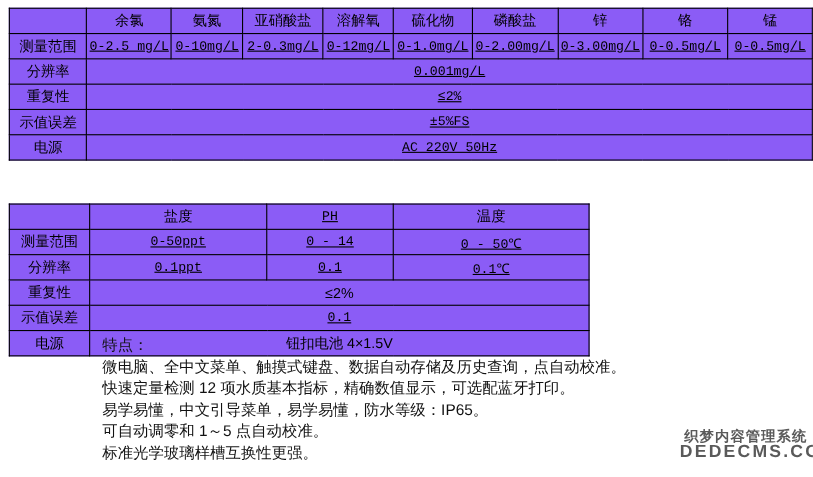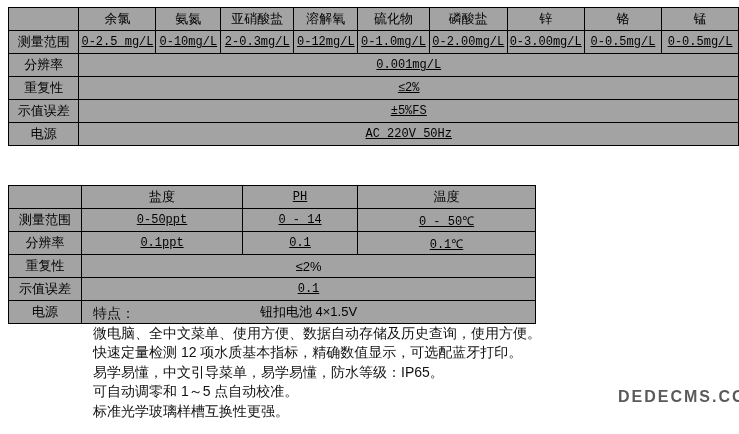--- a/index.html
+++ b/index.html
@@ -1,20 +1,20 @@
 <!DOCTYPE html>
 <html><head>
 <meta charset="utf-8">
 <style>
   html,body{margin:0;padding:0;}
   body{
     width:739px;height:434px;position:relative;background:#ffffff;
     font-family:"Liberation Sans",sans-serif;color:#000;overflow:hidden;
   }
-  table{border-collapse:collapse;table-layout:fixed;position:absolute;background:#a3a3a3;}
+  table{border-collapse:collapse;table-layout:fixed;position:absolute;background:#8b5cf6;}
   td{
     border:1px solid #000;height:22px;padding:0 2px;text-align:center;
     vertical-align:middle;overflow:hidden;white-space:nowrap;
   }
   #spec-table-1{left:8px;top:7px;}
   #spec-table-2{left:8px;top:157px;margin-top:28px;}
   .cn{font-family:"Liberation Sans",sans-serif;font-size:13px;}
   .val{font-family:"Liberation Mono","DejaVu Sans Mono",monospace;font-size:12px;text-decoration:underline;}
   .features{
     position:absolute;left:93px;top:304px;width:560px;
@@ -125,22 +125,23 @@
   </tr>
   <tr>
     <td class="cn">电源</td>
     <td class="cn" colspan="3">钮扣电池 4×1.5V</td>
   </tr>
 </tbody>
   </table>
 
 <div class="features">
   <div>特点：</div>
-  <div>微电脑、全中文菜单、使用方便、数据自动存储及历史查询，使用方便。</div>
+  <div>微电脑、全中文菜单、触摸式键盘、数据自动存储及历史查询，点自动校准。</div>
   <div>快速定量检测 12 项水质基本指标，精确数值显示，可选配蓝牙打印。</div>
   <div>易学易懂，中文引导菜单，易学易懂，防水等级：IP65。</div>
   <div>可自动调零和 1～5 点自动校准。</div>
   <div>标准光学玻璃样槽互换性更强。</div>
 </div>
 
 <div class="watermark">
+  <div class="l1">织梦内容管理系统</div>
   <div class="l2">DEDECMS.COM</div>
 </div>
 
 </body></html>

